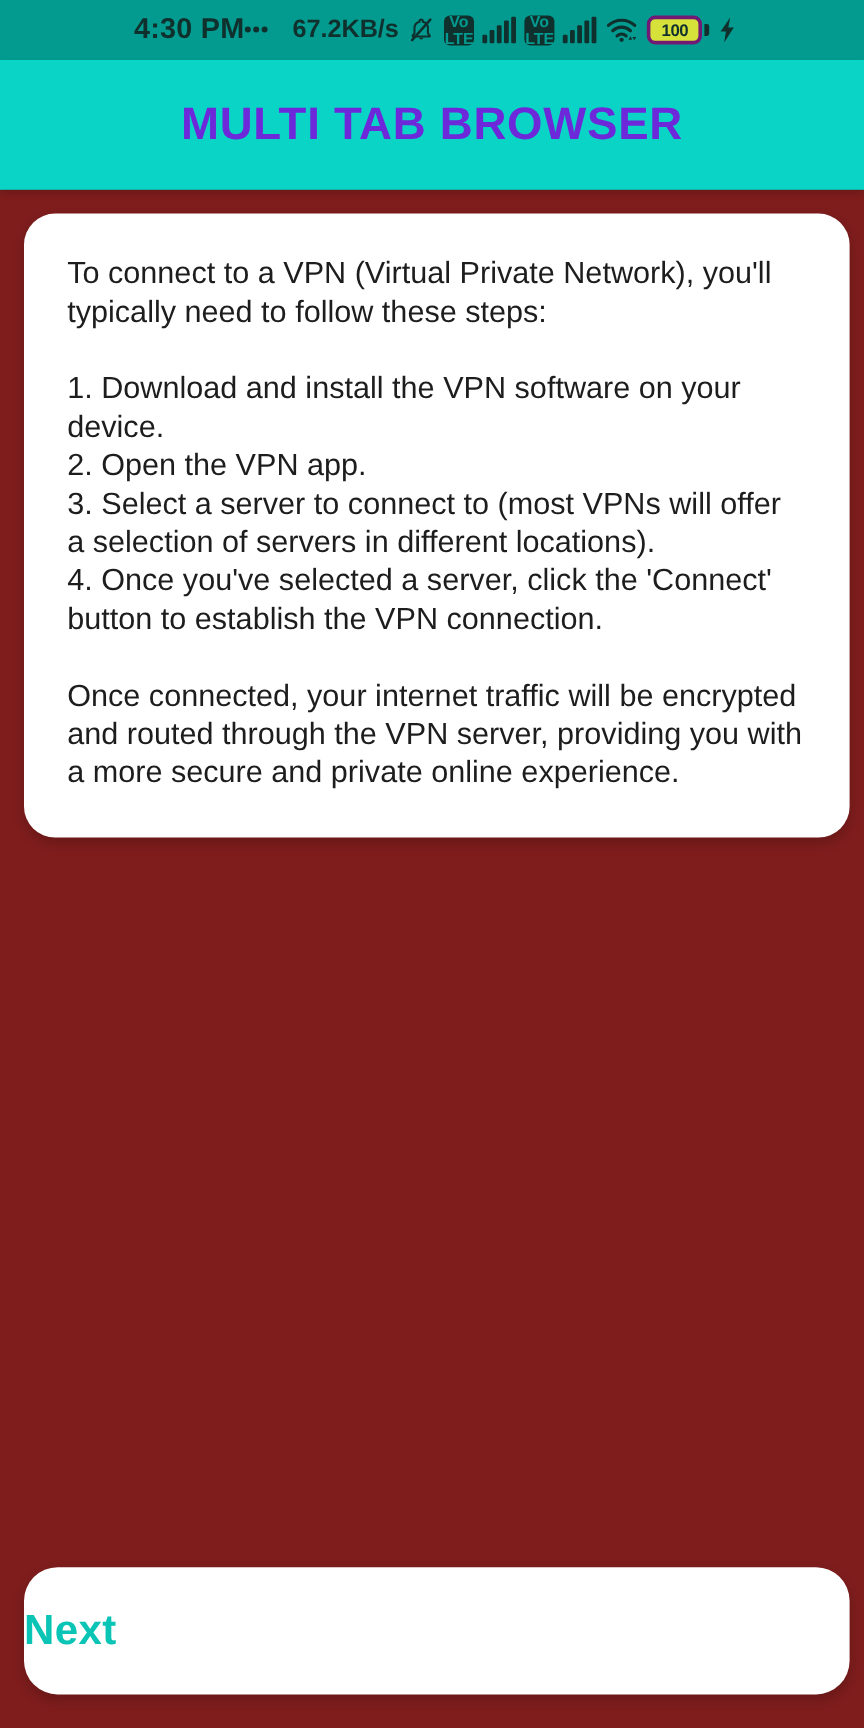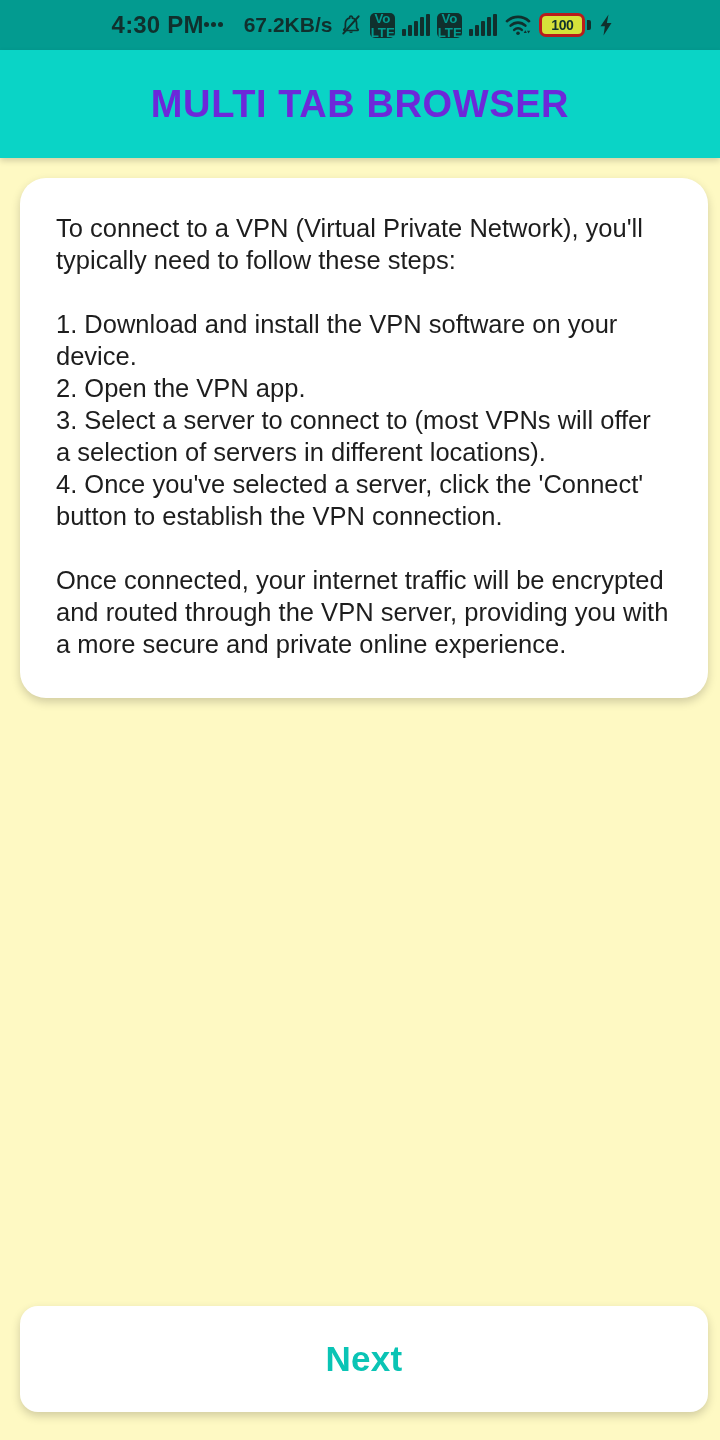--- a/index.html
+++ b/index.html
@@ -99,21 +99,21 @@
   .bars i:nth-child(3) { height: 15px; }
   .bars i:nth-child(4) { height: 19px; }
   .bars i:nth-child(5) { height: 22px; }
 
   
   .battery {
     display: flex; align-items: center;
   }
   .battery-body {
     width: 46px; height: 24px;
-    border: 3px solid #b91c1c;
+    border: 3px solid #701a75;
     border-radius: 7px;
     background: #d6e23a;
     display: flex; align-items: center; justify-content: center;
   }
   .battery-level {
     font-size: 14px; font-weight: bold; color: #10302d;
     letter-spacing: -.4px; line-height: 1;
   }
   .battery-cap {
     width: 4px; height: 10px; background: #10302d;
@@ -137,21 +137,21 @@
     font-size: 38px;
     font-weight: bold;
     letter-spacing: .6px;
     text-align: center;
   }
 
   
   .content {
     flex: 1 1 auto;
     position: relative;
-    background: #fef9c3;
+    background: #7f1d1d;
     display: flex;
     flex-direction: column;
     padding: 20px 12px 28px 20px;
   }
 
   .info-card {
     background: #ffffff;
     border-radius: 26px;
     padding: 34px 36px 38px 36px;
     box-shadow: 0 4px 10px rgba(0,0,0,.18);
@@ -166,25 +166,25 @@
     word-wrap: break-word;
   }
 
   .spacer { flex: 1 1 auto; }
 
   .next-button {
     flex: 0 0 auto;
     height: 106px;
     background: #ffffff;
     border: none;
-    border-radius: 18px;
+    border-radius: 28px;
     box-shadow: 0 4px 10px rgba(0,0,0,.18);
     display: flex;
     align-items: center;
-    justify-content: center;
+    justify-content: flex-start;
     cursor: pointer;
     width: 100%;
     font-family: "Liberation Sans", sans-serif;
   }
   .next-label {
     color: #0ac4b5;
     font-size: 35px;
     font-weight: bold;
     letter-spacing: .3px;
   }

